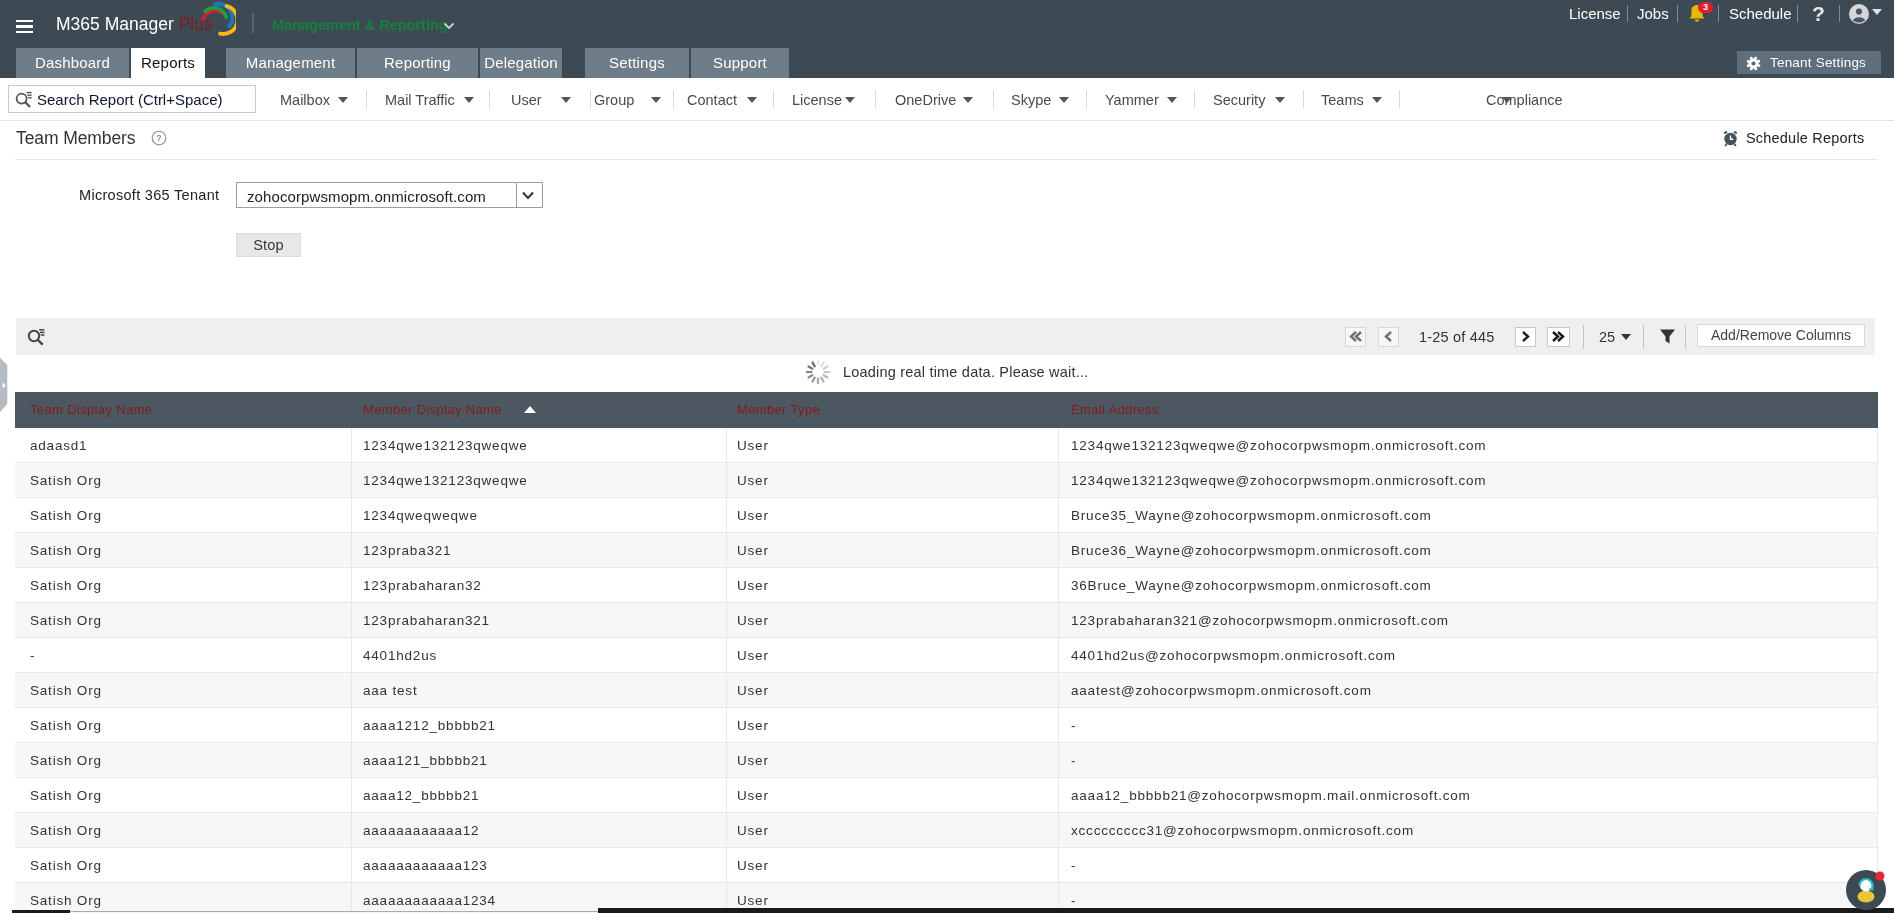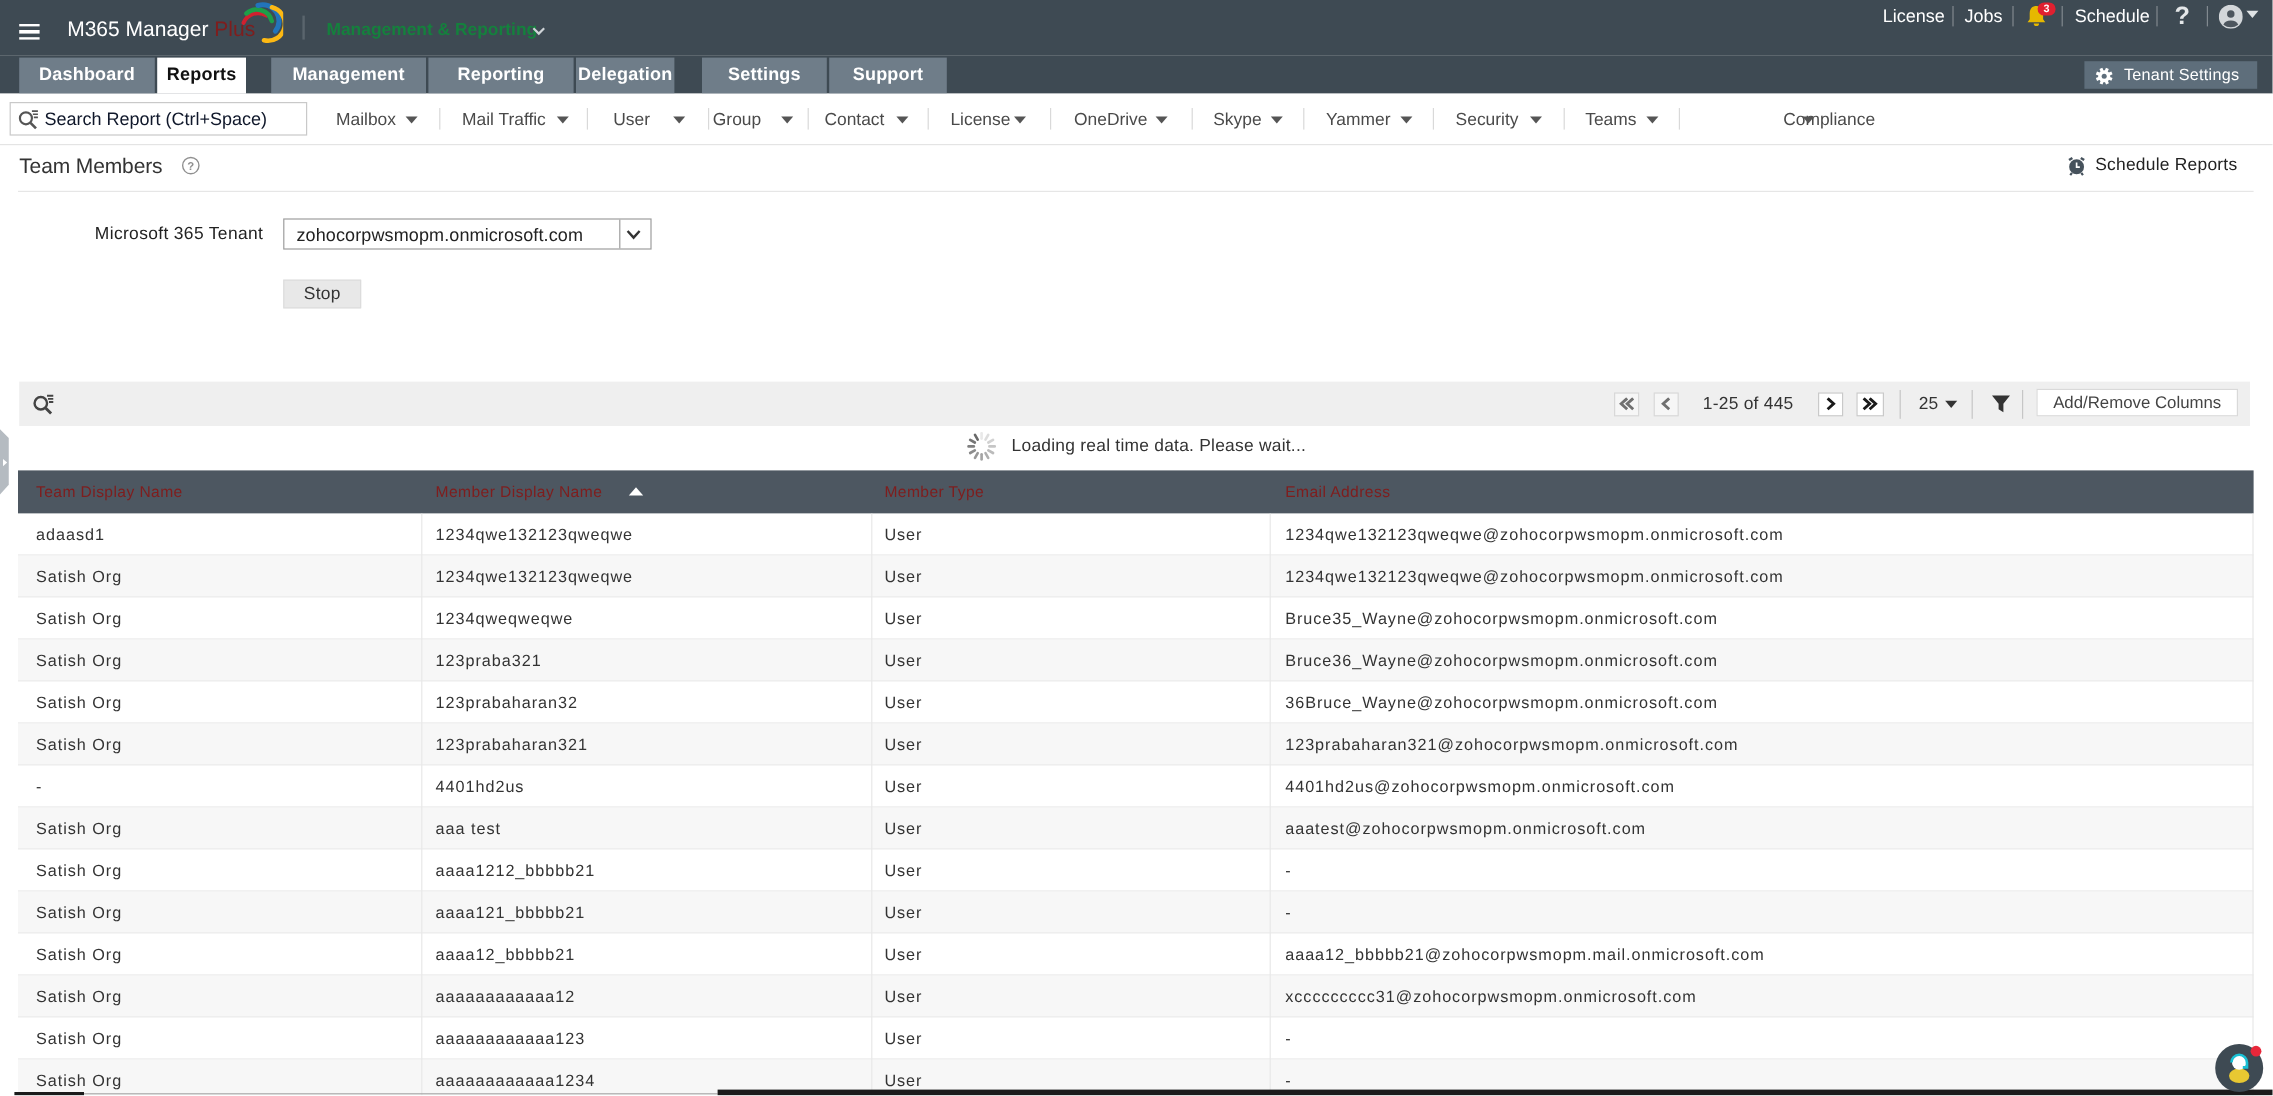--- a/index.html
+++ b/index.html
@@ -2,21 +2,21 @@
 <html><head><meta charset="utf-8">
 <style>
 *{margin:0;padding:0;box-sizing:border-box}
 html,body{width:1894px;height:913px;overflow:hidden;background:#fff;
   font-family:"Liberation Sans",sans-serif;}
 .abs{position:absolute}
 #page{position:relative;width:1894px;height:913px;overflow:hidden;background:#fff}
 
 #topbar{left:0;top:0;width:1894px;height:46px;background:#3e4a53}
 #tabbar{left:0;top:46px;width:1894px;height:32px;background:#3e4a53}
-.tab{top:48px;height:30px;background:#6f7d89;color:#fff;font-size:15px;font-weight:bold;
+.tab{top:48px;height:30px;background:#6f7d89;color:#fff;font-size:15px;font-weight:normal;
   text-align:center;line-height:30px;letter-spacing:.2px}
 .tab.active{background:#fff;color:#111}
 .hnav{color:#fff;font-size:15px;top:4px;height:19px;line-height:19px}
 .hsep{width:1px;background:rgba(255,255,255,.35);top:5px;height:17px}
 
 #searchrow{left:0;top:78px;width:1894px;height:43px;background:#fff;border-bottom:1px solid #e4e4e4}
 .menuitem{color:#4a4a4a;font-size:14.5px;top:90px;height:20px;line-height:20px}
 .menusep{width:1px;background:#d9d9d9;top:90px;height:18px}
 .caret{width:0;height:0;border-left:5px solid transparent;border-right:5px solid transparent;
   border-top:6px solid #555;top:97px}

